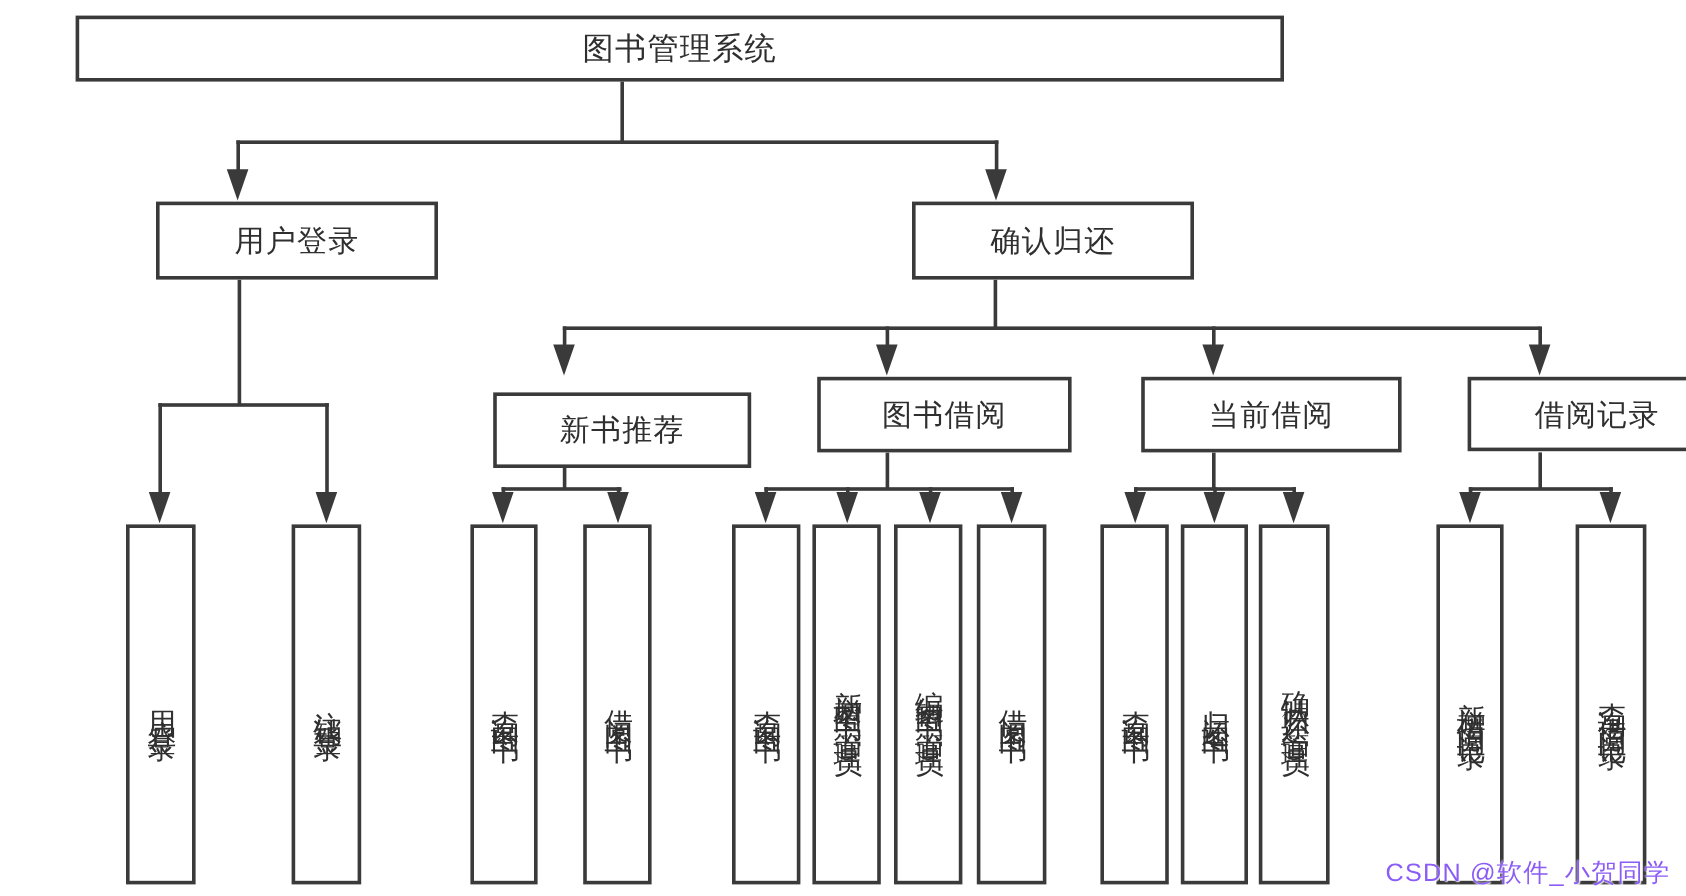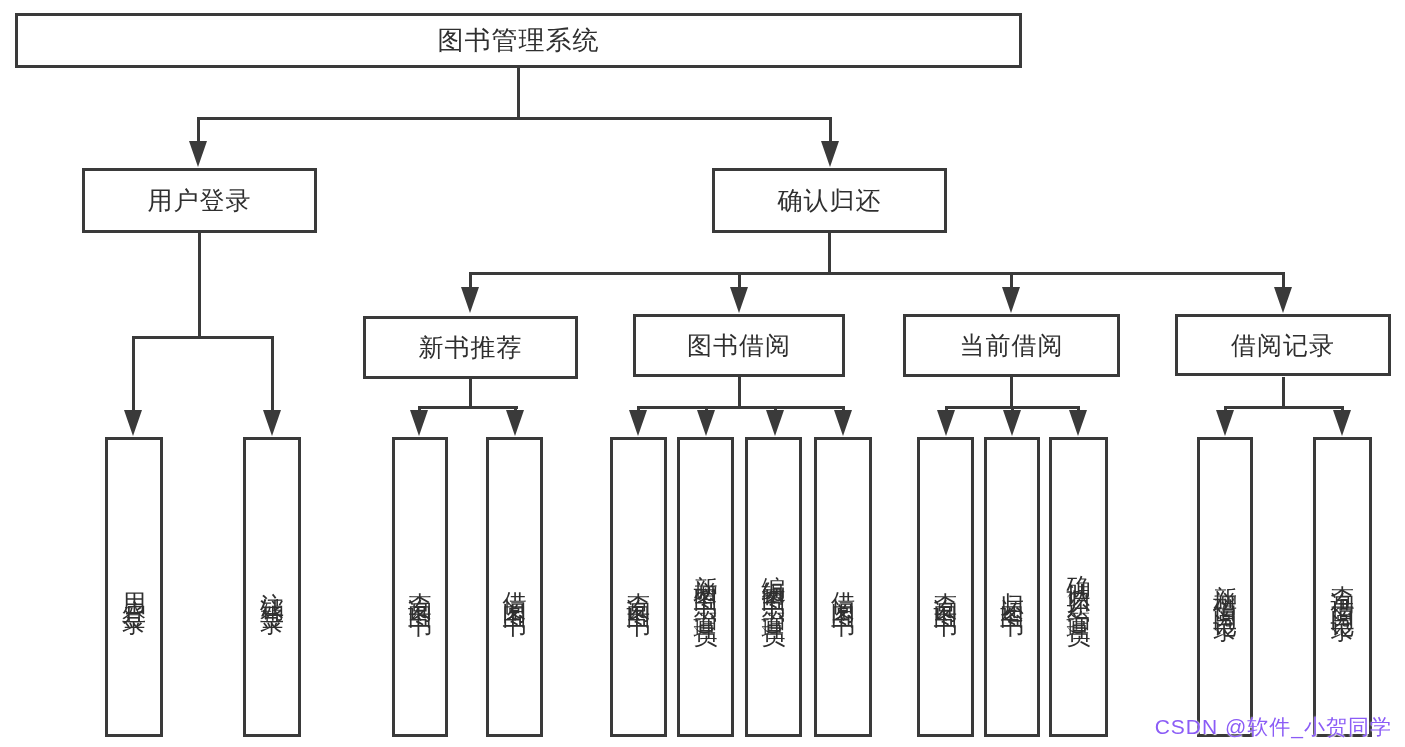--- a/index.html
+++ b/index.html
@@ -5,21 +5,21 @@
   html,body { margin:0; padding:0; background:#ffffff; }
   .canvas {
     position:relative; width:1405px; height:747px; background:#ffffff;
     overflow:hidden; font-family:"Liberation Sans", sans-serif;
   }
   .node {
     position:absolute; box-sizing:border-box; background:#ffffff;
     border:3px solid #3a3a3a; color:#2f2f2f;
     display:flex; align-items:center; justify-content:center;
   }
-  .node-h { font-size:25px; letter-spacing:1px; white-space:nowrap; }
+  .node-h { font-size:25px; letter-spacing:1px; white-space:nowrap;margin-left:48px; }
   .node-root { font-size:26px; }
   .node-v {
     writing-mode:vertical-rl; text-orientation:mixed;
     font-size:24px; letter-spacing:7px; line-height:1.25;
   }
   .hline, .vline { position:absolute; background:#3a3a3a; }
   .hline { height:3px; }
   .vline { width:3px; }
   .ahead {
     position:absolute; width:0; height:0;
@@ -95,21 +95,21 @@
   <div class="vline" style="left:1224px;top:406px;height:8px"></div>
   <div class="ahead" style="left:1216px;top:410px"></div>
   <div class="vline" style="left:1341px;top:406px;height:8px"></div>
   <div class="ahead" style="left:1333px;top:410px"></div>
 
   <div class="node node-h node-root" style="left:15px;top:13px;width:1007px;height:55px">图书管理系统</div>
 
   <div class="node node-h" style="left:82px;top:168px;width:235px;height:65px">用户登录</div>
   <div class="node node-h" style="left:712px;top:168px;width:235px;height:65px">确认归还</div>
 
-  <div class="node node-h" style="left:363px;top:316px;width:215px;height:63px">新书推荐</div>
+  <div class="node node-h" style="left:363px;top:327px;width:215px;height:63px">新书推荐</div>
   <div class="node node-h" style="left:633px;top:314px;width:212px;height:63px">图书借阅</div>
   <div class="node node-h" style="left:903px;top:314px;width:217px;height:63px">当前借阅</div>
   <div class="node node-h" style="left:1175px;top:314px;width:216px;height:62px">借阅记录</div>
 
   <div class="node node-v" style="left:105px;top:437px;width:58px;height:300px">用户登录</div>
   <div class="node node-v" style="left:243px;top:437px;width:58px;height:300px">注销登录</div>
 
   <div class="node node-v" style="left:392px;top:437px;width:56px;height:300px">查询图书</div>
   <div class="node node-v" style="left:486px;top:437px;width:57px;height:300px">借阅图书</div>
 

